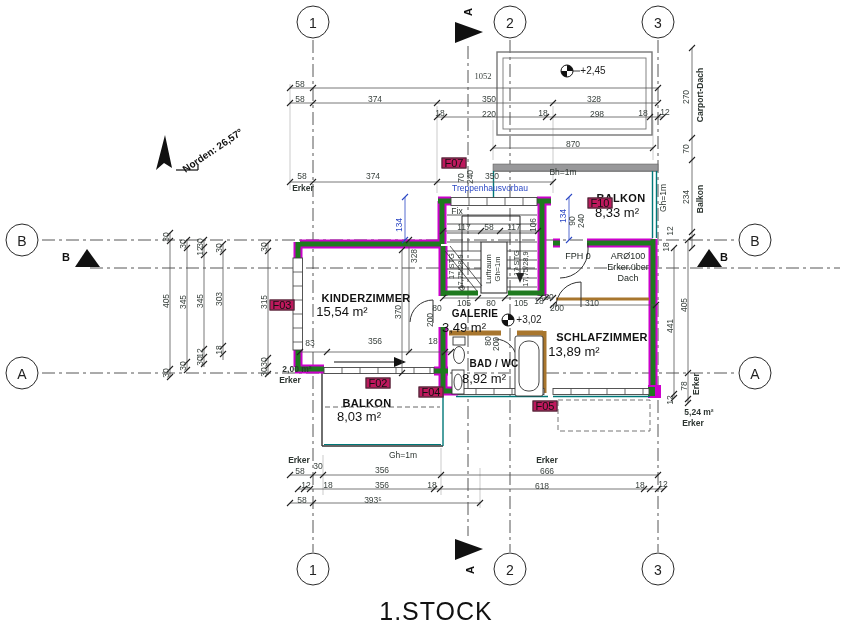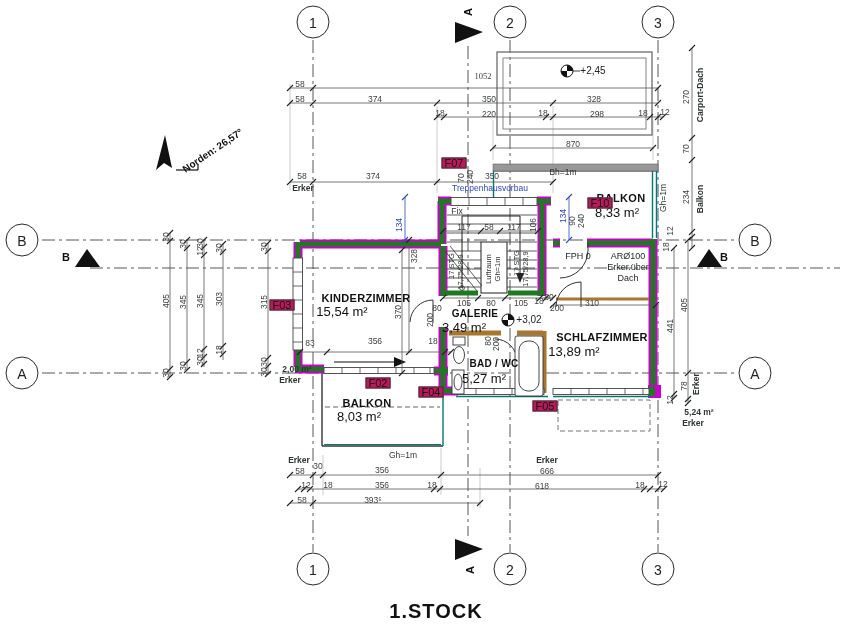--- a/index.html
+++ b/index.html
@@ -17,21 +17,21 @@
   .note{font-size:8.5px;color:#2e3632}
   .note9{font-size:9px;color:#1c241f}
   .blue{color:#2b47c4}
   .tag{position:absolute;transform:translate(-50%,-50%);font-size:11px;font-weight:normal;
        border:1px solid #333;background:#be185d;padding:0 2px;line-height:9px;color:#111}
   .bubble{position:absolute;width:31px;height:31px;border:1.4px solid #2a2a2a;border-radius:50%;
           background:#fff;display:flex;align-items:center;justify-content:center;font-size:14px;
           color:#222;transform:translate(-50%,-50%)}
   .sec{font-size:11px;font-weight:bold;color:#111}
   .north{transform:translate(-50%,-50%) rotate(-34deg);font-size:10px;font-weight:bold;color:#111}
-  .title{font-size:20px;font-weight:bold;letter-spacing:1px;color:#111}
+  .title{font-size:25px;font-weight:normal;letter-spacing:1px;color:#111}
   .logo{position:absolute;left:25px;top:562px;width:180px;height:72px}
   .logo span{position:absolute;font-weight:bold;font-size:27px;letter-spacing:5px;color:#5a6068}
   .logo .bars{position:absolute;left:75px;top:4px;display:flex;flex-direction:column;gap:3px}
   .logo .bars i{display:block;width:27px;height:5.2px;background:#c7a45b}
   .dimchain line{stroke:#555;stroke-width:.8}
   .dimchain line.tick{stroke:#222;stroke-width:1.1}
   .dimchain.bluechain line{stroke:#2b47c4}
   .dimchain.bluechain line.tick{stroke:#2b47c4}
 </style>
 </head>
@@ -458,21 +458,21 @@
 <span class="pl north" style="left:213px;top:151px">Norden: 26,57°</span>
 
 <span class="pl" style="left:593px;top:71px;font-size:10px">+2,45</span>
 <span class="pl" style="left:529px;top:320px;font-size:10px">+3,02</span>
 
 <span class="pl room" style="left:366px;top:299px">KINDERZIMMER</span>
 <span class="pl area" style="left:342px;top:312px">15,54 m²</span>
 <span class="pl room sm" style="left:475px;top:314px">GALERIE</span>
 <span class="pl area" style="left:464px;top:328px">3,49 m²</span>
 <span class="pl room sm" style="left:494px;top:364px">BAD / WC</span>
-<span class="pl area" style="left:484px;top:379px">5,27 m²</span>
+<span class="pl area" style="left:484px;top:379px">8,92 m²</span>
 <span class="pl room" style="left:602px;top:338px;font-size:11px">SCHLAFZIMMER</span>
 <span class="pl area" style="left:574px;top:352px">13,89 m²</span>
 <span class="pl room" style="left:621px;top:199px">BALKON</span>
 <span class="pl area" style="left:617px;top:213px">8,33 m²</span>
 <span class="pl room" style="left:367px;top:404px">BALKON</span>
 <span class="pl area" style="left:359px;top:417px">8,03 m²</span>
 <span class="pl lab" style="left:297px;top:369px">2,00 m²</span>
 <span class="pl lab" style="left:290px;top:380px">Erker</span>
 <span class="pl lab" style="left:699px;top:412px">5,24 m²</span>
 <span class="pl lab" style="left:693px;top:423px">Erker</span>

